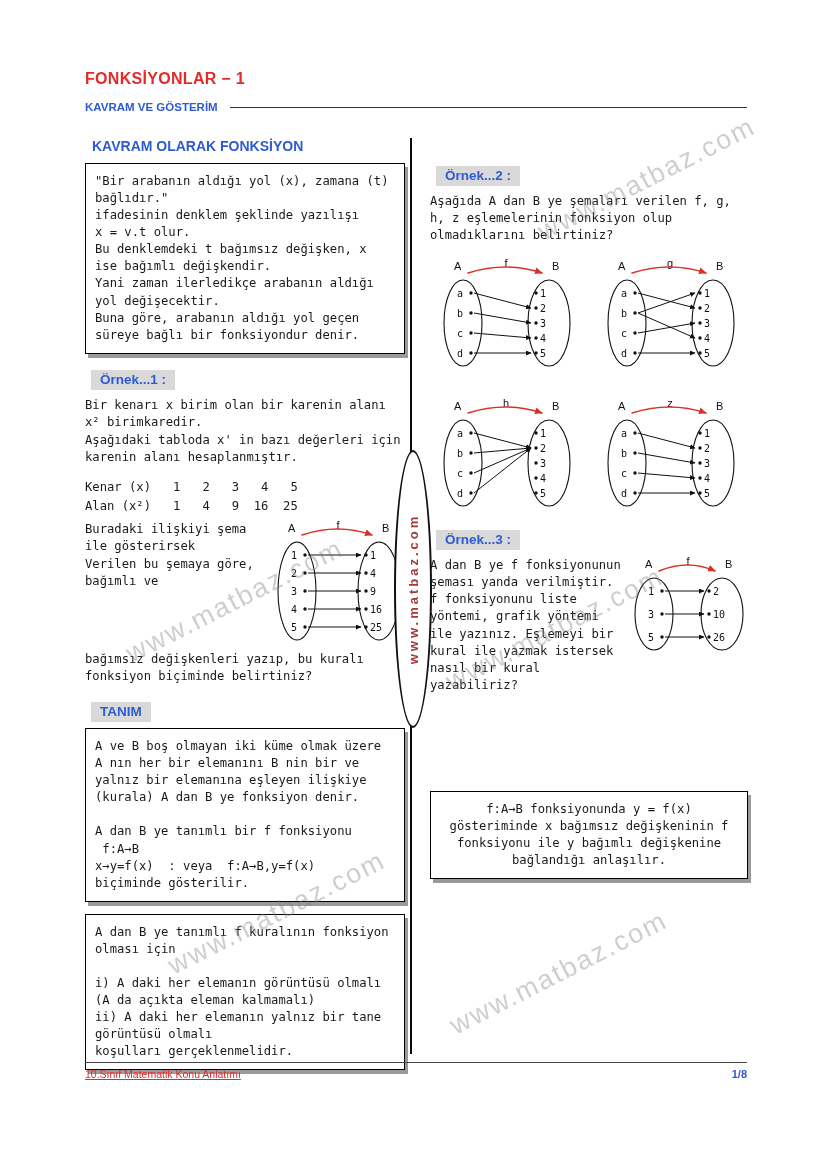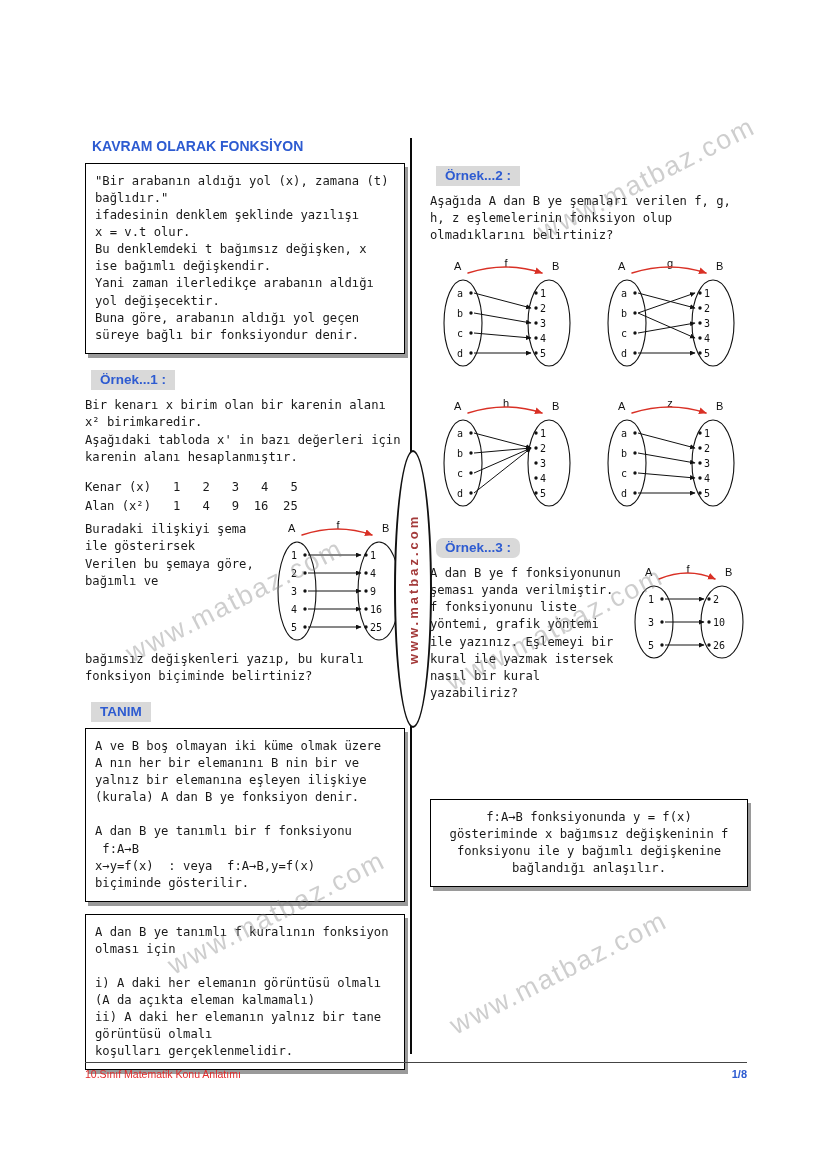--- a/index.html
+++ b/index.html
@@ -24,21 +24,21 @@
 
   .secHead{color:var(--blue,#2d5bd1);font-size:14px;font-weight:bold;margin:0 0 9px 7px;}
   .box{border:1px solid #000;box-shadow:3px 4px 0 #9a9a9a;padding:9px 9px;background:#fff;
        font-size:12.2px;line-height:1.4;}
   p.pre{font-size:12.2px;line-height:1.4;margin:1px 0;}
   .tbl{font-size:12.2px;line-height:1.55;margin:12px 0 4px;}
   .chip{display:inline-block;background:var(--chip-bg,#d9d9d9);color:var(--blue,#2d5bd1);
         font-weight:bold;font-size:13.5px;padding:2px 9px 3px;margin:16px 0 6px 6px;}
   .rowflex{display:flex;align-items:flex-start;gap:4px;}
   .grow{flex:1;min-width:0;}
-  .mt14{margin-top:14px;} .mt16{margin-top:12px;} .mt6{margin-top:14px;border-radius:7px;}
+  .mt14{margin-top:14px;} .mt16{margin-top:12px;} .mt6{margin-top:6px;}
   .dgrid{display:grid;grid-template-columns:repeat(2,1fr);gap:22px 10px;justify-items:center;margin:14px 0 8px;}
   .diagwrap{flex:0 0 auto;}
   .noteBox{margin-top:96px;text-align:center;}
 
   
   svg text.dlab{font-family:"Liberation Sans","DejaVu Sans",sans-serif;font-size:11px;fill:#111;}
   svg text.ditem{font-family:"DejaVu Sans Mono","Liberation Mono",monospace;font-size:10px;fill:#111;}
 
   
   .wm{position:absolute;z-index:9;font-family:"Liberation Sans",sans-serif;font-size:27px;
@@ -49,28 +49,35 @@
   .wmOval{position:absolute;left:394px;top:450px;width:34px;height:274px;background:#fff;
           border:2px solid #111;border-radius:50%;z-index:10;}
   .wmOval span{position:absolute;left:50%;top:50%;transform:translate(-50%,-50%) rotate(-90deg);
                white-space:nowrap;font-family:"Liberation Sans",sans-serif;font-weight:bold;
                font-size:13px;letter-spacing:3px;color:var(--oval-text,#a33a3a);}
 
   
   .ftr{position:absolute;left:85px;top:1062px;width:662px;}
   .fline{border-top:1px solid #444;}
   .frow{display:flex;justify-content:space-between;align-items:center;margin-top:5px;}
-  .fl{color:var(--title-red,#e12b2b);font-size:10.5px;}
+  .fl{color:var(--title-red,#e12b2b);font-size:10.5px;text-decoration:underline;}
   .fr{color:var(--blue,#2d5bd1);font-size:11px;font-weight:bold;}
 </style>
 </head>
 <body>
 
 <div class="page">
 
+  <header class="hdr">
+    <h1 class="sans title">FONKSİYONLAR − 1</h1>
+    <div class="subrow">
+      <h2 class="sans subtitle">KAVRAM VE GÖSTERİM</h2>
+      <div class="hline"></div>
+    </div>
+  </header>
 
   <div class="vdiv"></div>
 
   <section class="col colL">
     <h3 class="sans secHead">KAVRAM OLARAK FONKSİYON</h3>
     <div class="box pre">"Bir arabanın aldığı yol (x), zamana (t) bağlıdır."
 ifadesinin denklem şeklinde yazılışı
 x = v.t olur.
 Bu denklemdeki t bağımsız değişken, x ise bağımlı değişkendir.
 Yani zaman ilerledikçe arabanın aldığı yol değişecektir.

